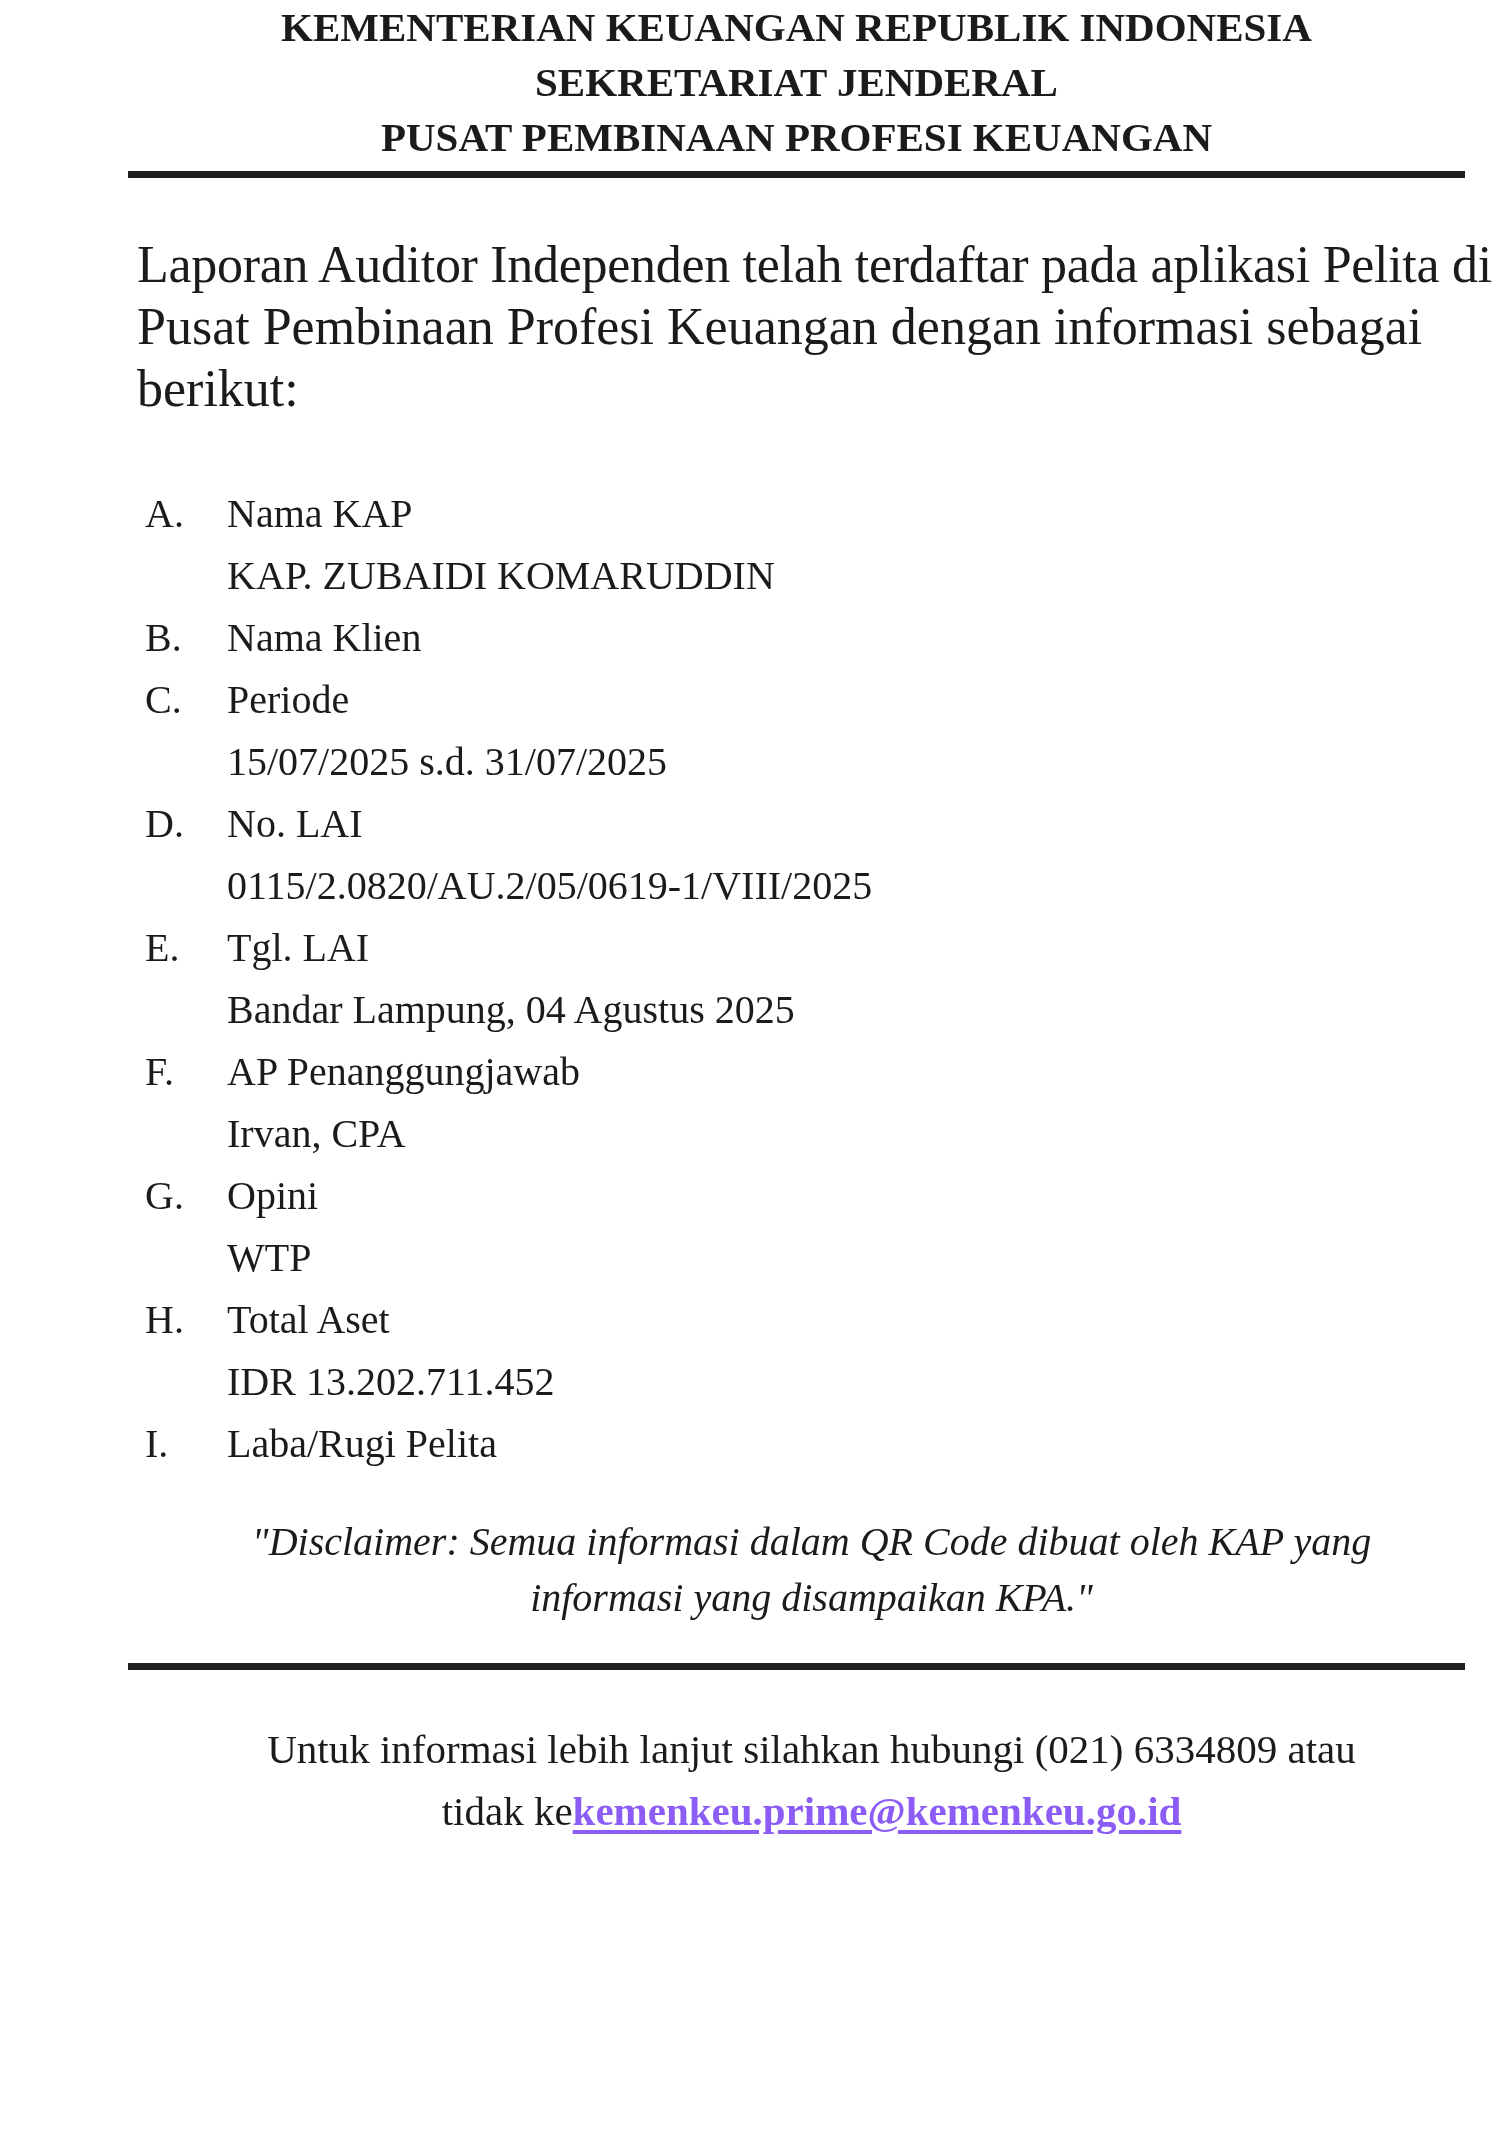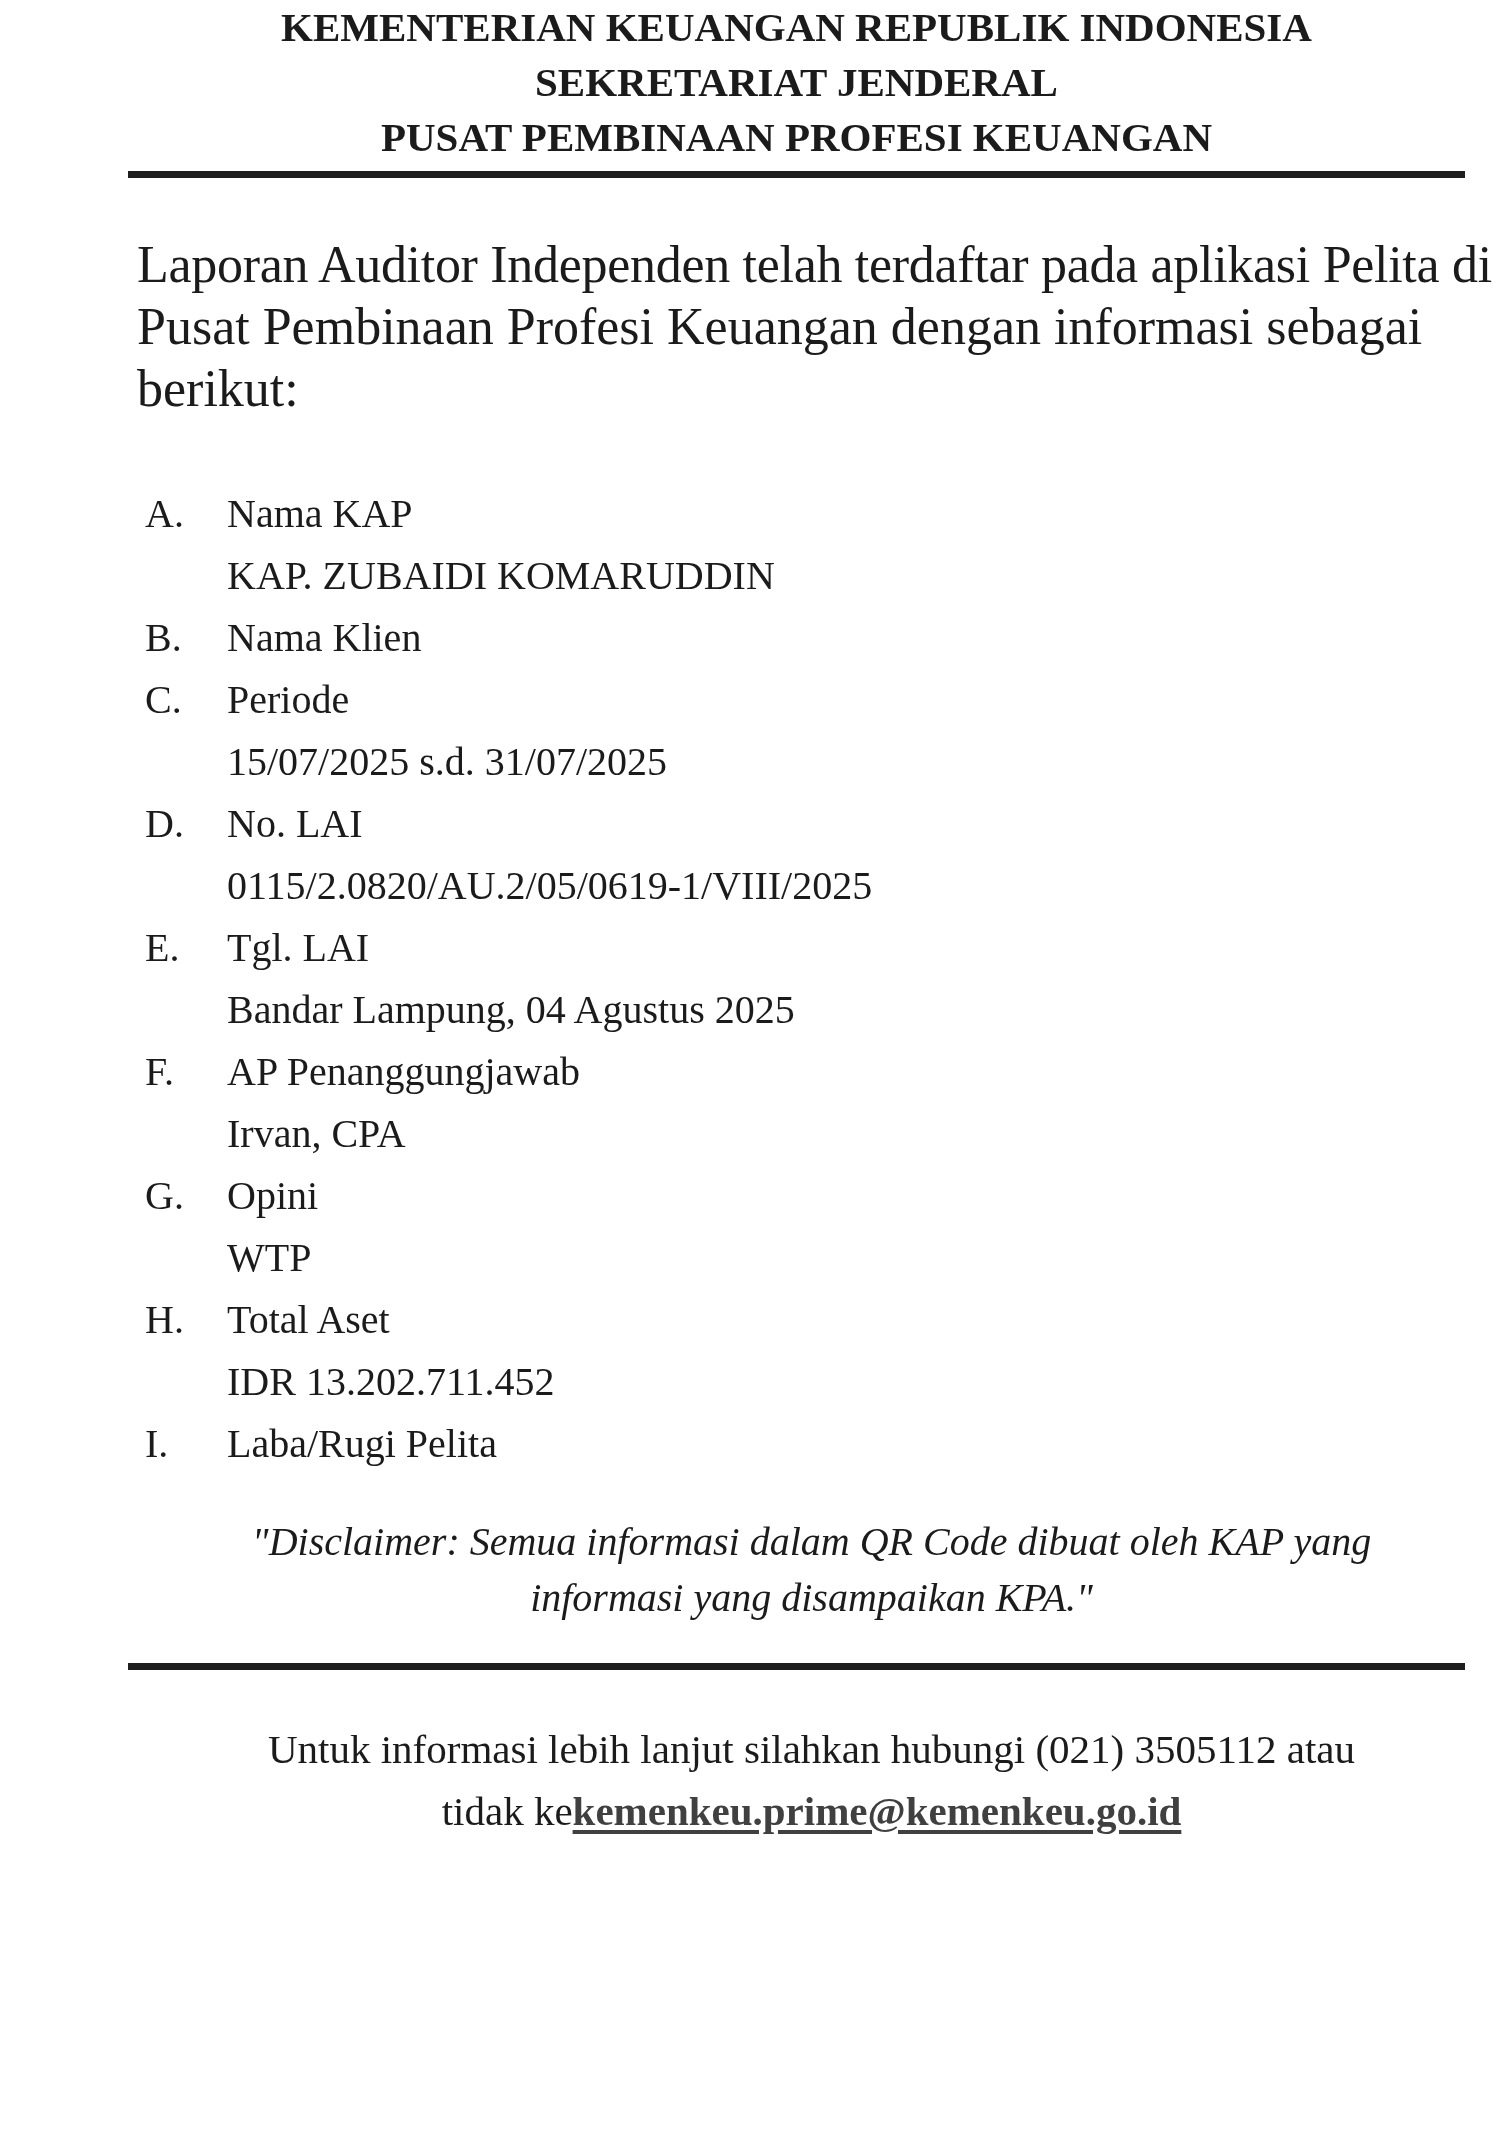--- a/index.html
+++ b/index.html
@@ -156,18 +156,18 @@
       </div>
 
     <div class="disclaimer">
       <div>"Disclaimer: Semua informasi dalam QR Code dibuat oleh KAP yang</div>
       <div>informasi yang disampaikan KPA."</div>
     </div>
 
     <div class="rule rule-footer" style="background-color: rgb(31, 31, 31);"></div>
 
     <div class="footer">
-      <div>Untuk informasi lebih lanjut silahkan hubungi (021) 3505112 atau</div>
-      <div><span>tidak ke</span><a class="email-link" href="#" style="color: #404040; text-decoration: underline;">kemenkeu.prime@kemenkeu.go.id</a></div>
+      <div>Untuk informasi lebih lanjut silahkan hubungi (021) 6334809 atau</div>
+      <div><span>tidak ke</span><a class="email-link" href="#" style="color: #8b5cf6; text-decoration: underline;">kemenkeu.prime@kemenkeu.go.id</a></div>
     </div>
 
   </div>
 </div>
 
 </body></html>

